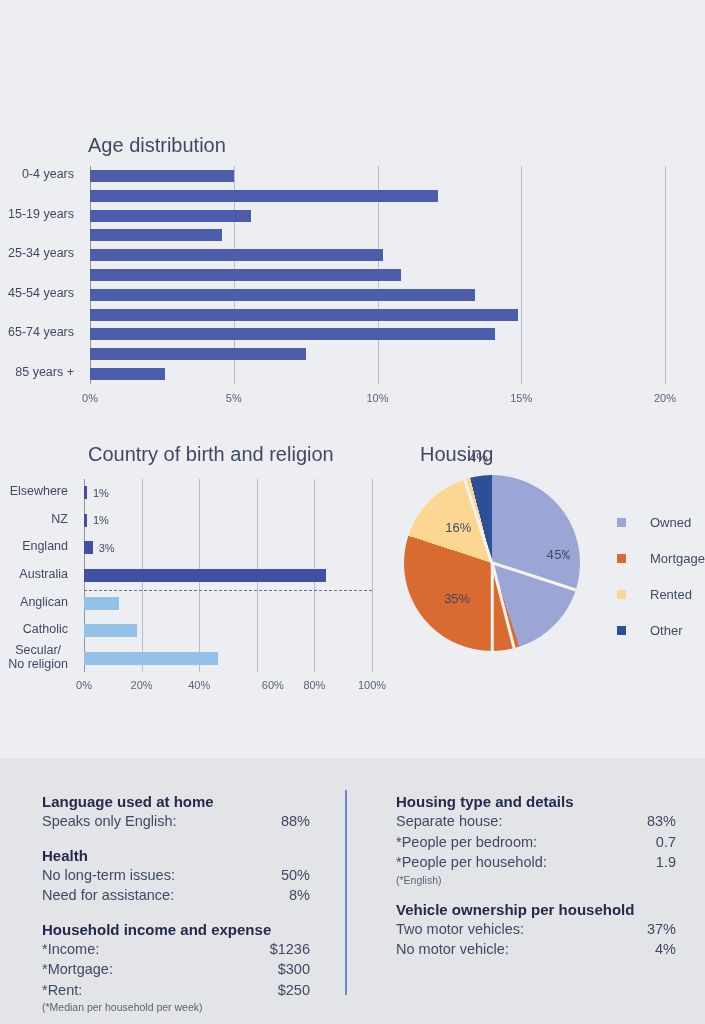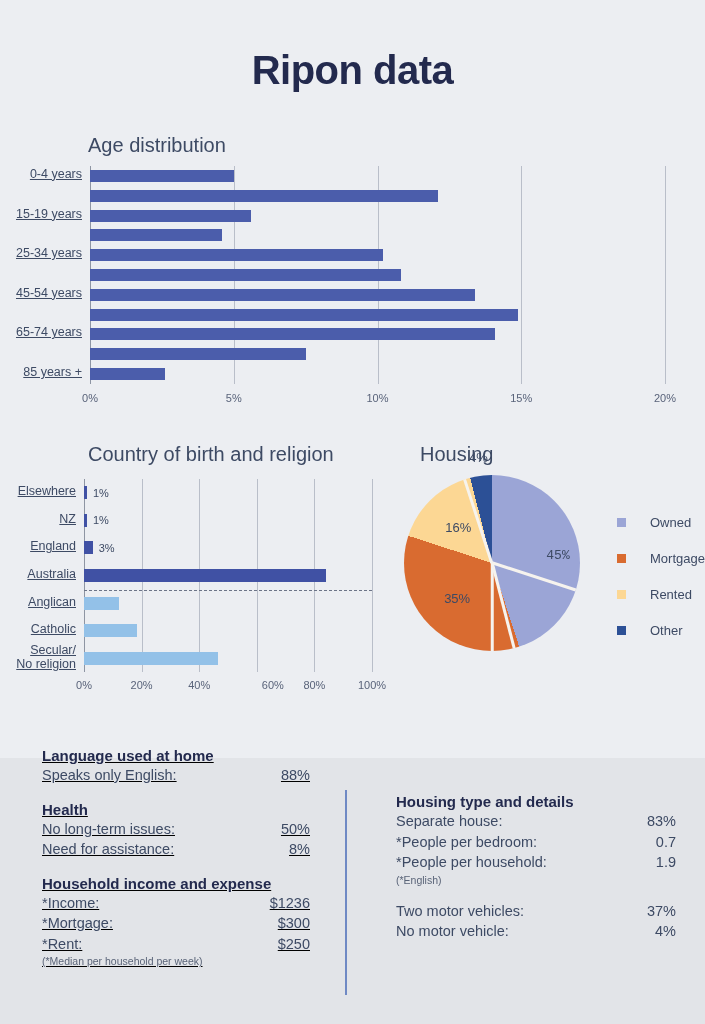--- a/index.html
+++ b/index.html
@@ -31,23 +31,23 @@
 
   
   .chart { position: absolute; }
   .gridline { position: absolute; top: 0; bottom: 0; width: 1px; background: #b9bec9; }
   .axis-line { position: absolute; top: 0; bottom: 0; width: 1px; background: #8e95a3; }
   .tick-label {
     position: absolute; font-size: 11px; color: #59637a;
     transform: translateX(-50%); white-space: nowrap;
   }
   .cat-label {
-    position: absolute; right: 100%; padding-right: 8px;
+    position: absolute; right: 100%; padding-right: 16px;
     font-size: 12.5px; color: #3d4a64; white-space: nowrap;
-    text-align: right; line-height: 1.12; text-decoration: underline;
+    text-align: center; line-height: 1.12;
   }
   .bar { position: absolute; }
 
   
   #age-chart { left: 90px; top: 166px; width: 575px; height: 218px; }
   #age-chart .bar { background: #4b5dab; height: 12px; left: 0; }
 
   
   #birth-chart { left: 84px; top: 479px; width: 288px; height: 193px; }
   #birth-chart .bar { left: 0; height: 13px; }
@@ -80,41 +80,40 @@
   
   #bottom-panel {
     position: absolute; left: 0; top: 758px; width: 705px; height: 266px;
     background: #e2e4e8;
   }
   #bottom-divider {
     position: absolute; left: 345px; top: 790px; width: 2px; height: 205px;
     background: #6f89c4;
   }
   .col { position: absolute; }
-  #col-left  { left: 42px; top: 747px; width: 268px; text-decoration: underline; }
+  #col-left  { left: 42px; top: 793px; width: 268px; }
   #col-right { left: 396px; top: 793px; width: 280px; }
   .blk-head {
     font-size: 15px; font-weight: bold; color: #232a4e;
     margin-bottom: 1px; white-space: nowrap;
   }
   .blk-row {
     display: flex; justify-content: space-between; align-items: baseline;
     font-size: 14.5px; color: #3d4a64; line-height: 1.42;
   }
   .blk-row .k { white-space: nowrap; }
   .blk-row .v { white-space: nowrap; }
   .blk-note { font-size: 10.5px; color: #5a6478; margin-top: 1px; }
   .blk-gap { height: 15px; }
 </style>
 </head>
 <body>
 
 <div id="page">
 
-  <div class="page-title">Ripon data</div>
 
   <div class="sec-title" id="age-title">Age distribution</div>
   <div class="chart" id="age-chart">
     <div class="axis-line" style="left:0"></div>
     <div id="age-grid">
         <div class="gridline" style="left: 143.75px;"></div>
         <div class="gridline" style="left: 287.5px;"></div>
         <div class="gridline" style="left: 431.25px;"></div>
         <div class="gridline" style="left: 575px;"></div>
       </div>
@@ -271,20 +270,21 @@
       <div class="blk-row">
         <span class="k">*People per bedroom:</span>
         <span class="v">0.7</span>
       </div>
       <div class="blk-row">
         <span class="k">*People per household:</span>
         <span class="v">1.9</span>
       </div>
       <div class="blk-note">(*English)</div>
       <div class="blk-gap"></div>
+      <div class="blk-head">Vehicle ownership per household</div>
       <div class="blk-row">
         <span class="k">Two motor vehicles:</span>
         <span class="v">37%</span>
       </div>
       <div class="blk-row">
         <span class="k">No motor vehicle:</span>
         <span class="v">4%</span>
       </div>
     </div>
 

